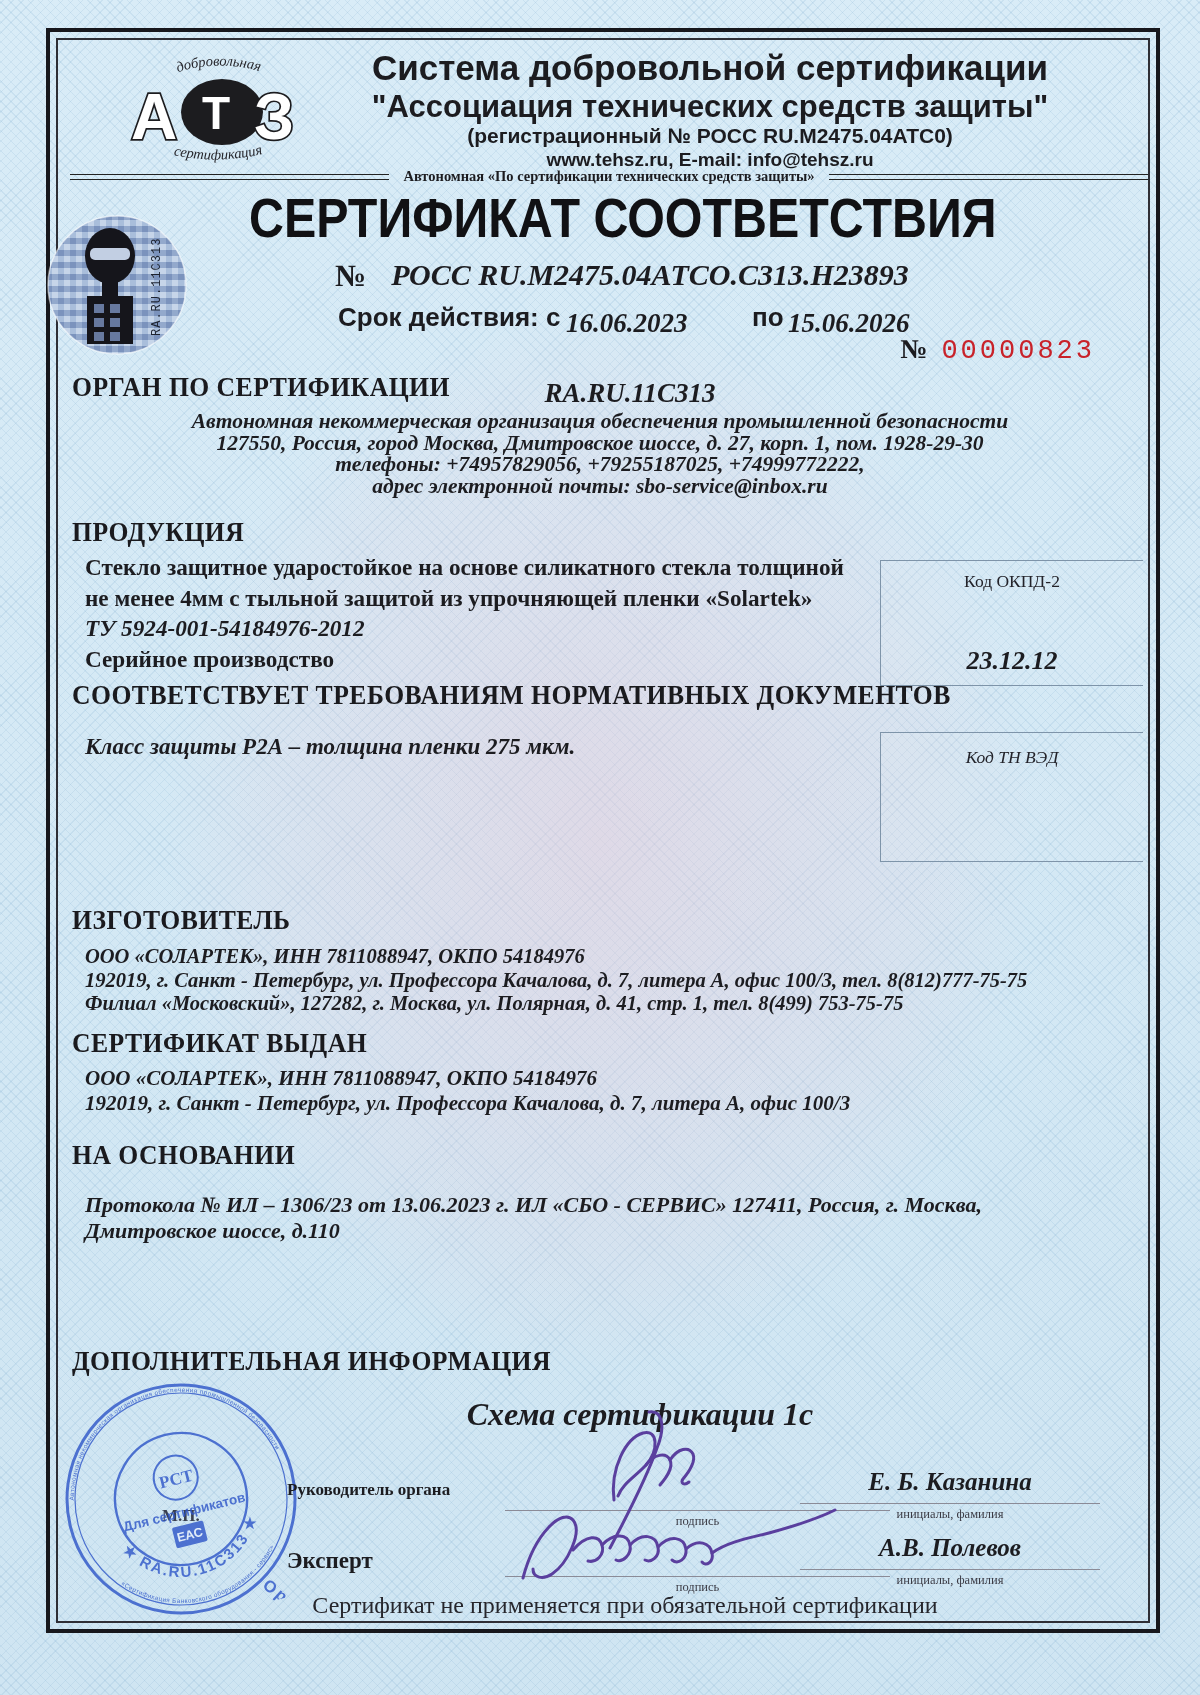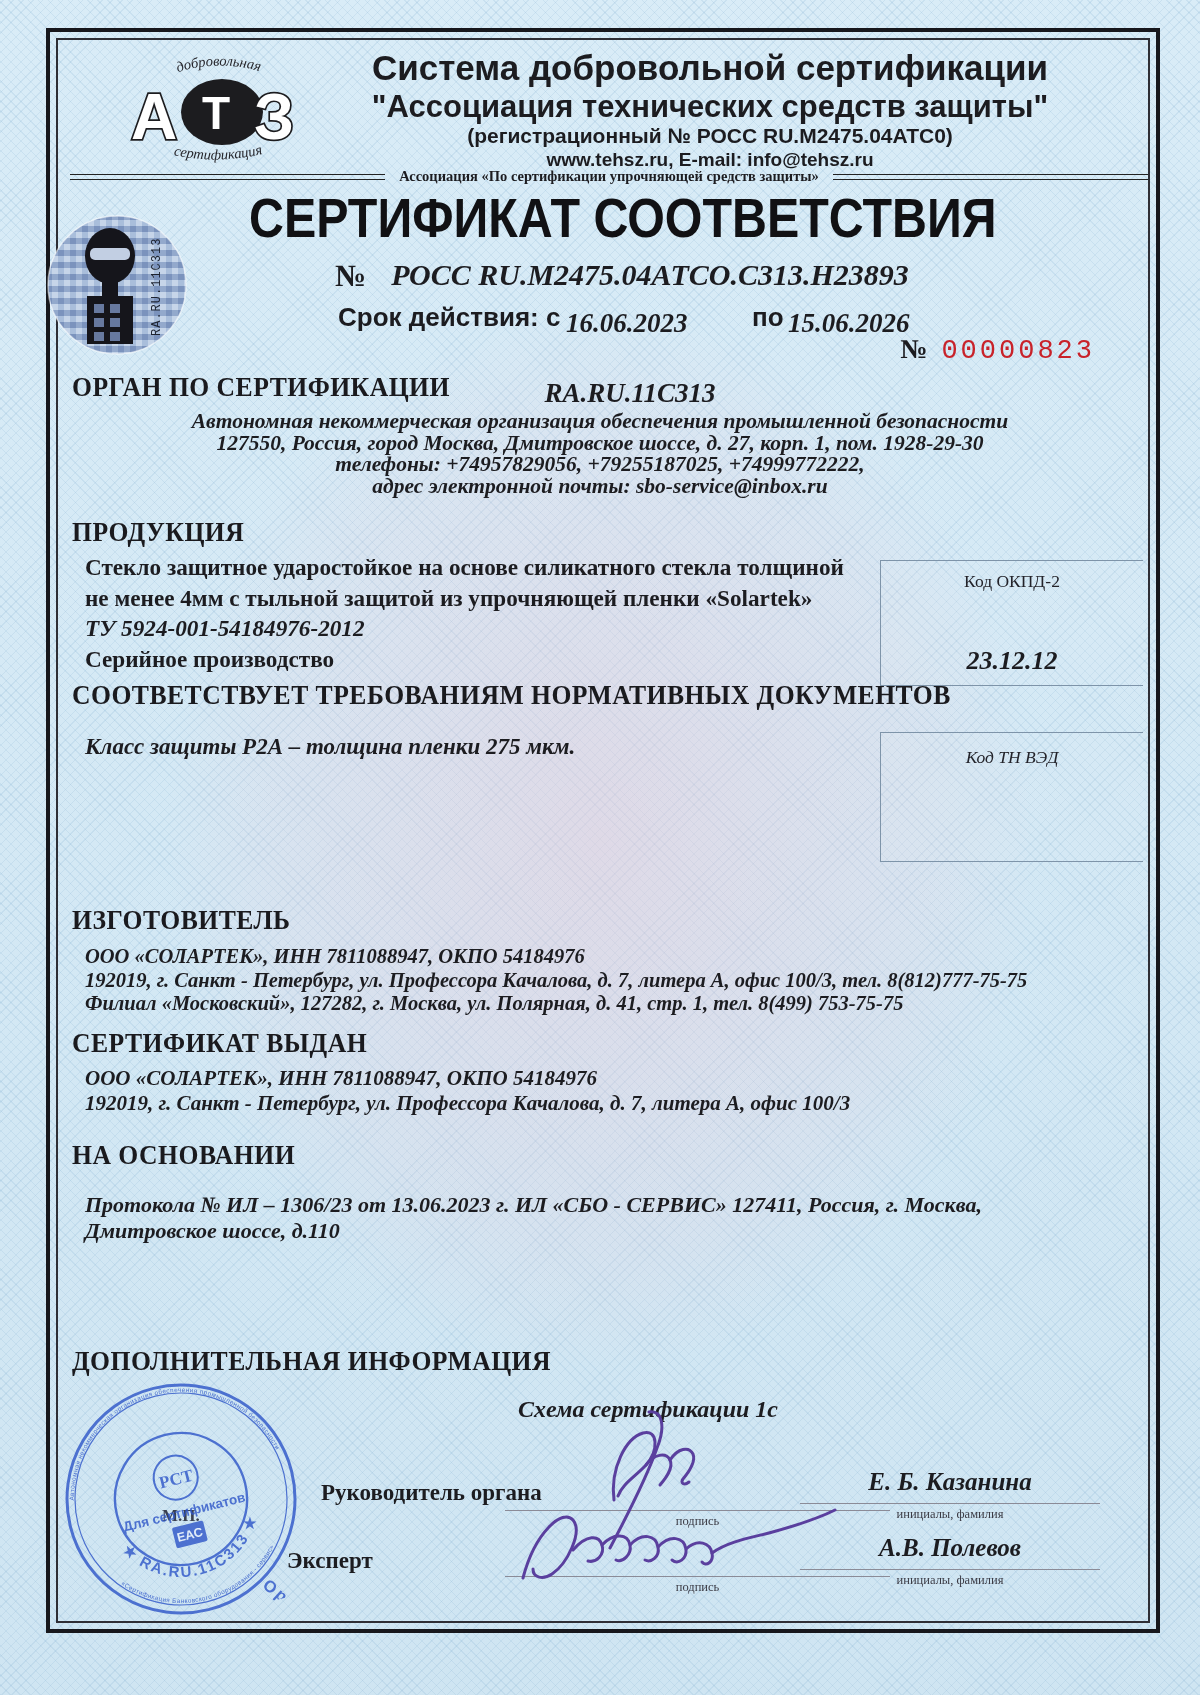--- a/index.html
+++ b/index.html
@@ -56,21 +56,21 @@
     </text>
   </svg>
 
   <div class="abs sans-b center nowrap" style="left:280px;right:60px;top:48px;font-size:35px;">Система добровольной сертификации</div>
   <div class="abs sans-b center nowrap" style="left:280px;right:60px;top:89px;font-size:31px;">"Ассоциация технических средств защиты"</div>
   <div class="abs sans-b center nowrap" style="left:280px;right:60px;top:124px;font-size:21px;">(регистрационный № РОСС RU.M2475.04ATC0)</div>
   <div class="abs sans-b center nowrap" style="left:280px;right:60px;top:149px;font-size:19px;">www.tehsz.ru,   E-mail:  info@tehsz.ru</div>
 
   <div class="abs sep" style="left:70px;right:52px;top:168px;">
     <div class="sepline"></div>
-    <div class="serif-b nowrap" style="font-size:14.5px;">Ассоциация «По сертификации упрочняющей средств защиты»</div>
+    <div class="serif-b nowrap" style="font-size:14.5px;">Автономная «По сертификации технических средств защиты»</div>
     <div class="sepline"></div>
   </div>
 
   <div class="abs center" style="left:90px;right:45px;top:186px;">
     <span class="doc-title" style="display:inline-block;">СЕРТИФИКАТ СООТВЕТСТВИЯ</span>
   </div>
 
   <svg class="abs" style="left:46px;top:214px;" width="142" height="142" viewBox="0 0 142 142">
     <defs>
       <pattern id="holo" width="12" height="12" patternUnits="userSpaceOnUse">
@@ -155,21 +155,21 @@
     <div class="nowrap">192019, г. Санкт - Петербург, ул. Профессора Качалова, д. 7, литера А, офис 100/3</div>
   </div>
 
   <div class="abs heading" style="left:72px;top:1140px;">НА ОСНОВАНИИ</div>
   <div class="abs serif-bi" style="left:85px;right:55px;top:1192px;font-size:22px;line-height:26px;">
     <div class="nowrap">Протокола № ИЛ – 1306/23  от 13.06.2023 г.  ИЛ «СБО - СЕРВИС» 127411, Россия, г. Москва,</div>
     <div class="nowrap">Дмитровское шоссе, д.110</div>
   </div>
 
   <div class="abs heading" style="left:72px;top:1346px;">ДОПОЛНИТЕЛЬНАЯ ИНФОРМАЦИЯ</div>
-  <div class="abs serif-bi center nowrap" style="left:388px;width:520px;top:1396px;font-size:24px;font-style:italic;">Схема сертификации   1с</div>
+  <div class="abs serif-bi center nowrap" style="left:380px;width:520px;top:1396px;font-size:32px;font-style:italic;">Схема сертификации   1с</div>
 
   <div class="abs serif-b" style="left:162px;top:1506px;font-size:17px;color:#3a3f50;">М.П.</div>
 
   <svg class="abs" style="left:60px;top:1378px;opacity:.8;transform:rotate(-14deg);" width="242" height="242" viewBox="0 0 242 242">
     <defs>
       <path id="stampBig" d="M 121 205 A 84 84 0 1 1 120.9 205"></path>
       <path id="stampBot" d="M 49 151 A 78 78 0 0 0 193 151"></path>
       <path id="stampTinyTop" d="M 14 121 A 107 107 0 1 1 228 121"></path>
       <path id="stampTinyBot" d="M 22 155 A 105 105 0 0 0 220 155"></path>
     </defs>
@@ -190,21 +190,21 @@
     <text font-family="Liberation Sans, sans-serif" font-size="6.4" letter-spacing=".4" fill="#2d55c8">
       <textPath href="#stampTinyBot" startOffset="50%" text-anchor="middle">«Сертификация Банковского оборудования - сервис»</textPath>
     </text>
     <circle cx="121" cy="99" r="22" fill="none" stroke="#2d55c8" stroke-width="2"></circle>
     <text x="121" y="106" text-anchor="middle" font-family="Liberation Serif, serif" font-weight="700" font-size="17" fill="#2d55c8">РСТ</text>
     <text x="121" y="139" text-anchor="middle" font-family="Liberation Sans, sans-serif" font-weight="700" font-size="13.5" fill="#2d55c8">Для сертификатов</text>
     <rect x="105" y="147" width="32" height="21" rx="2" fill="#2d55c8"></rect>
     <text x="121" y="162" text-anchor="middle" font-family="Liberation Sans, sans-serif" font-weight="700" font-size="12.5" fill="#e8f0fb">ЕАС</text>
   </svg>
 
-  <div class="abs serif-b nowrap" style="left:287px;top:1480px;font-size:23px;padding-left:34px;">Руководитель органа</div>
+  <div class="abs serif-b nowrap" style="left:287px;top:1480px;font-size:17px;">Руководитель органа</div>
   <div class="sigline" style="left:505px;top:1510px;width:385px;"></div>
   <div class="abs cap center" style="left:505px;width:385px;top:1514px;">подпись</div>
   <div class="abs serif-bi center nowrap" style="left:800px;width:300px;top:1468px;font-size:25px;">Е. Б. Казанина</div>
   <div class="sigline" style="left:800px;top:1503px;width:300px;"></div>
   <div class="abs cap center" style="left:800px;width:300px;top:1507px;">инициалы, фамилия</div>
 
   <div class="abs serif-b nowrap" style="left:287px;top:1548px;font-size:23px;">Эксперт</div>
   <div class="sigline" style="left:505px;top:1576px;width:385px;"></div>
   <div class="abs cap center" style="left:505px;width:385px;top:1580px;">подпись</div>
   <div class="abs serif-bi center nowrap" style="left:800px;width:300px;top:1534px;font-size:25px;">А.В. Полевов</div>
@@ -224,15 +224,16 @@
       <path d="M18 80 C 30 34 58 10 68 22 C 78 34 62 66 47 76 C 38 82 28 80 28 71"></path>
       <path d="M68 52 C 82 36 94 37 97 47 C 100 57 91 65 83 63"></path>
       <path d="M97 47 C 109 34 123 36 125 47 C 127 57 117 65 111 62"></path>
       <path d="M125 47 C 137 34 151 37 153 49 C 155 59 146 65 140 62"></path>
       <path d="M153 49 C 165 36 179 39 181 51 C 182 61 173 67 167 62"></path>
       <path d="M181 51 C 193 40 205 45 207 55 C 209 64 201 69 197 64"></path>
       <path d="M207 55 C 222 44 244 40 264 35 C 286 29 310 22 330 12"></path>
     </g>
   </svg>
 
+  <div class="abs serif center nowrap" style="left:100px;right:50px;top:1592px;font-size:24px;color:#26262c;">Сертификат не применяется при обязательной сертификации</div>
 
 
 </div>
 
 </body></html>

